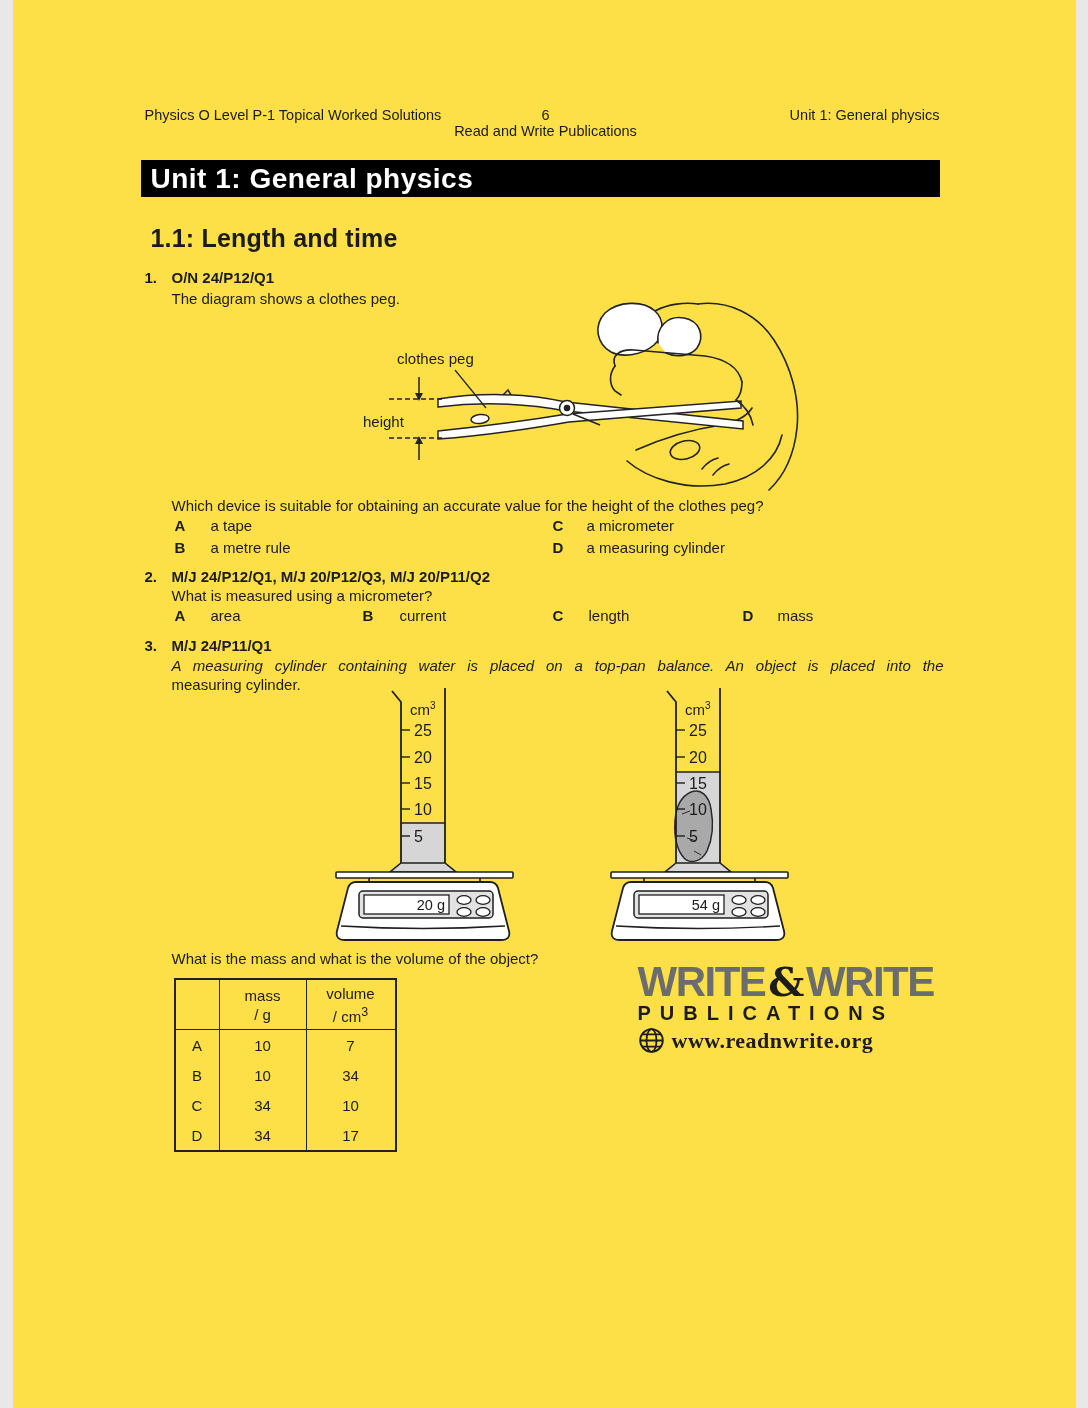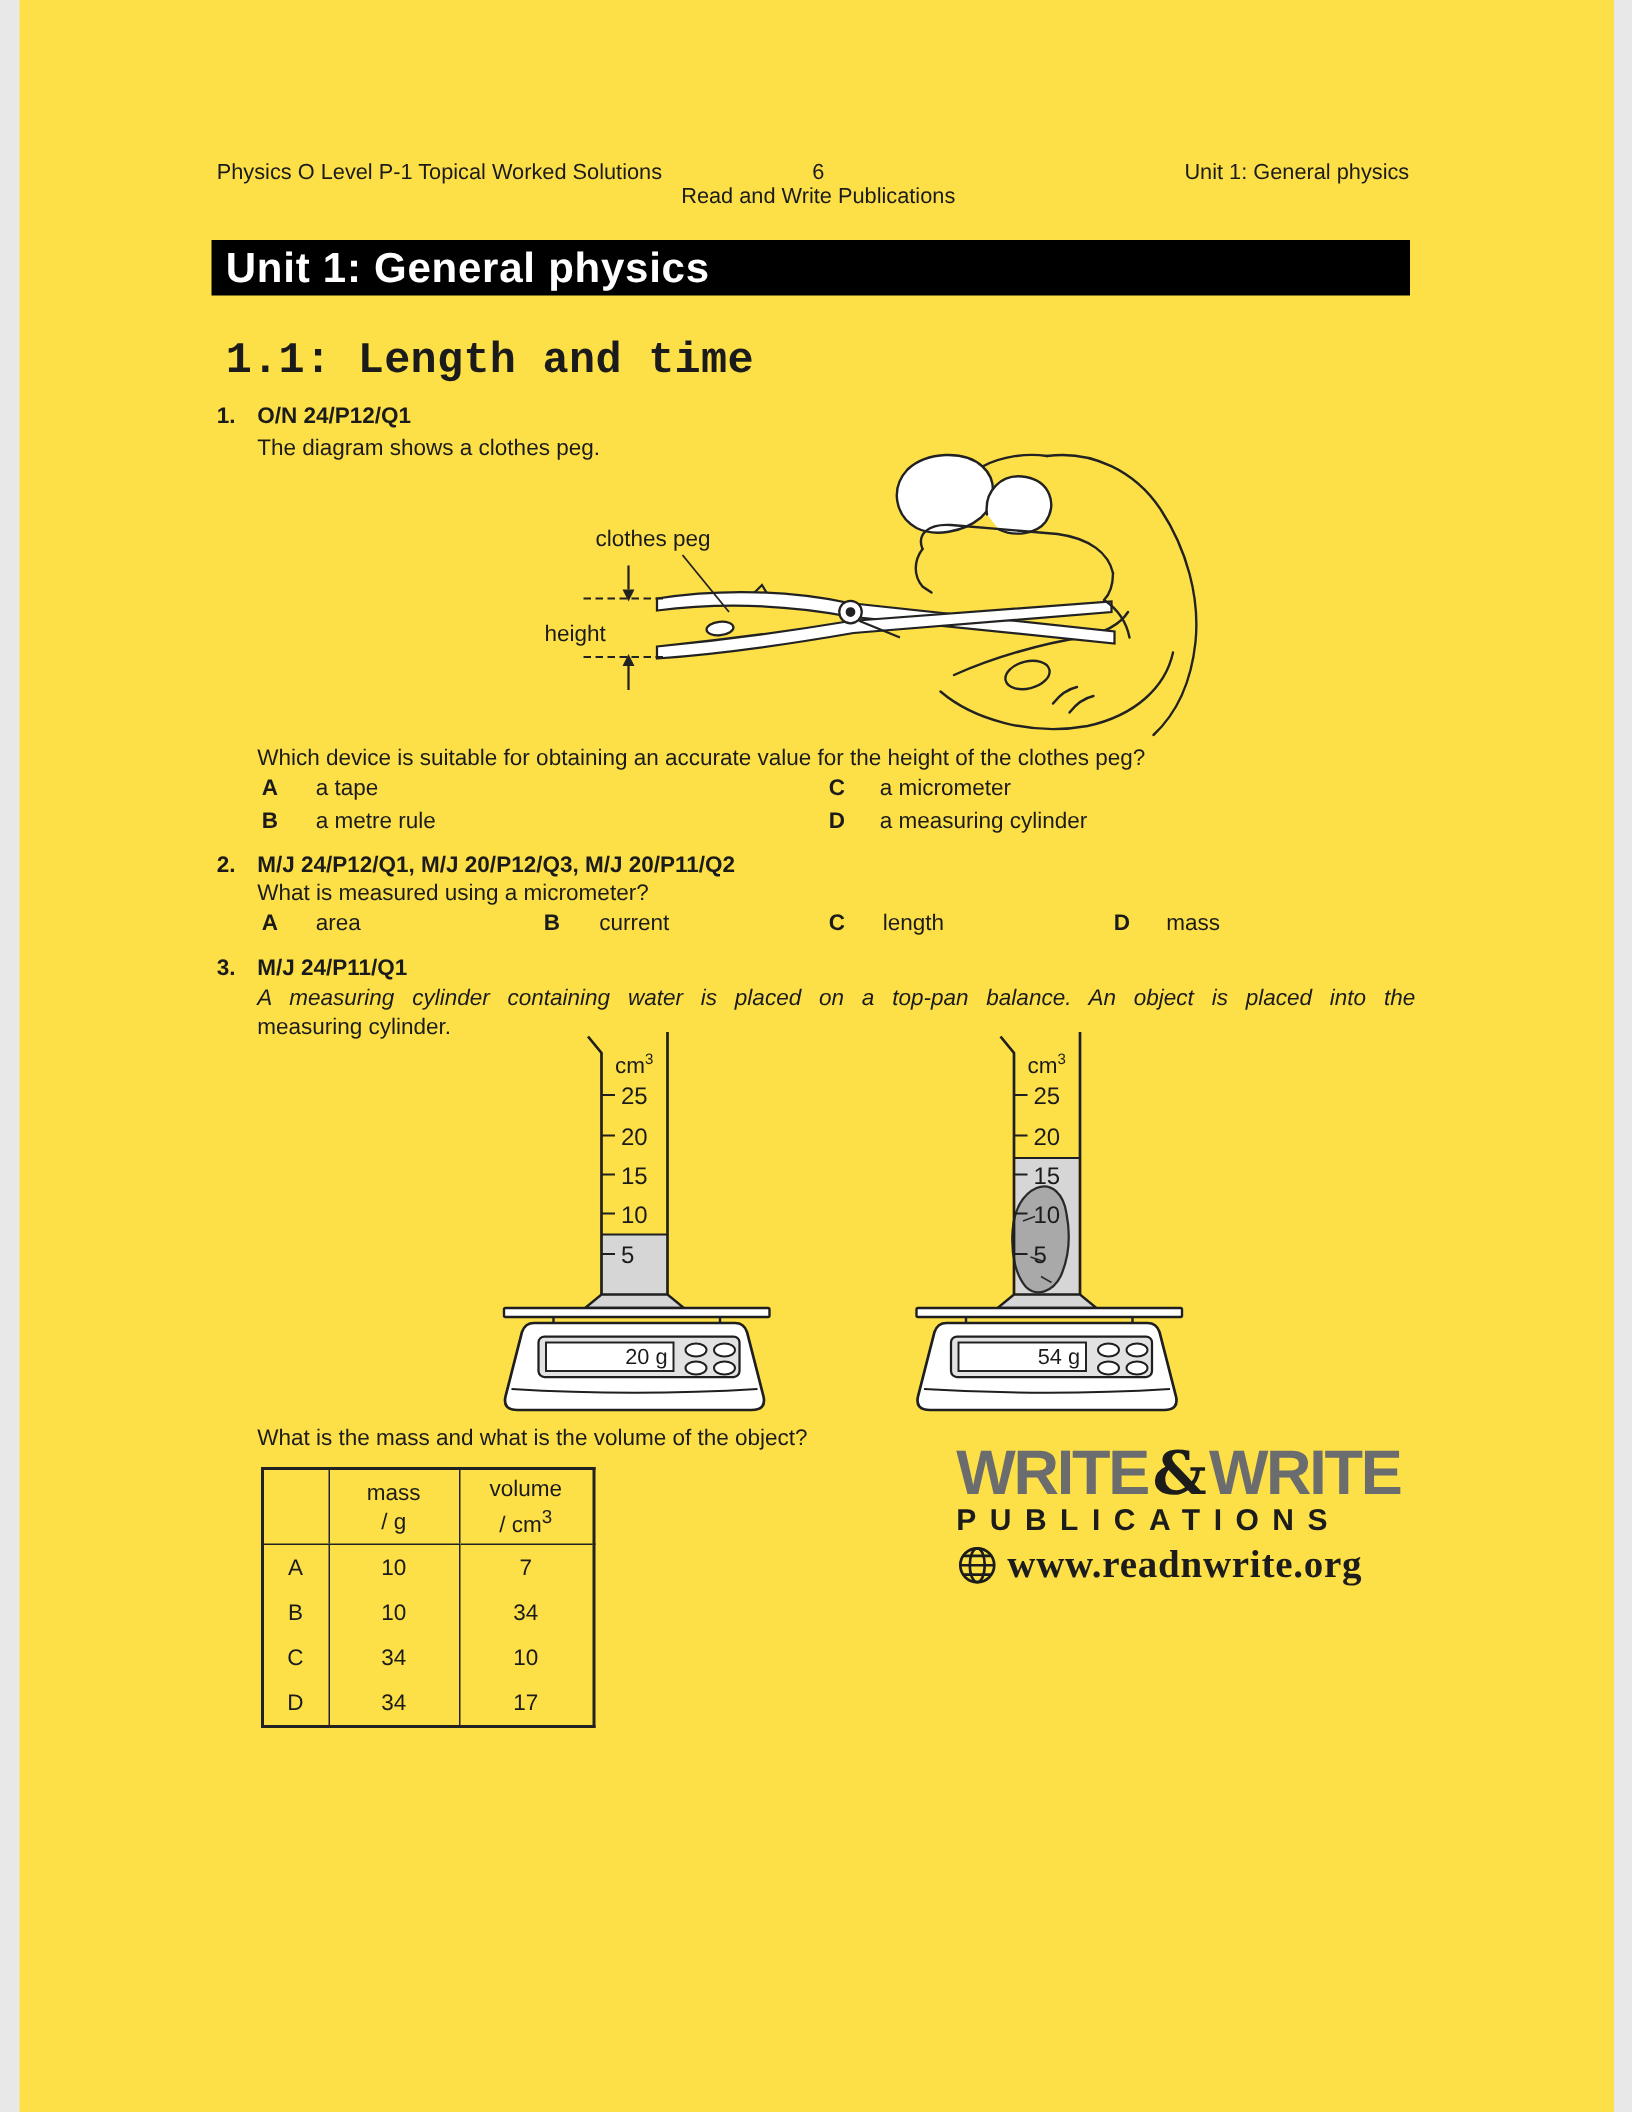--- a/index.html
+++ b/index.html
@@ -12,21 +12,21 @@
   .b{font-weight:bold;}
   .hdr{font-size:14.5px;}
   .hdr-center{text-align:center;line-height:16px;}
   .banner{
     position:absolute;left:128px;top:160px;width:799px;height:37px;
     background:#000000;display:flex;align-items:center;
   }
   .banner span{
     color:#ffffff;font-weight:bold;font-size:28px;padding-left:10px;letter-spacing:0.5px;
   }
-  .section-title{font-size:29px;font-weight:bold;letter-spacing:0.2px;font-family:Liberation Mono, monospace;}
+  .section-title{font-size:25px;font-weight:bold;letter-spacing:0.2px;}
   .wrap{white-space:normal;}
   .just{text-align:justify;text-align-last:justify;font-style:italic;}
   .q-letter{font-weight:bold;}
   .anstable{
     position:absolute;left:161px;top:978px;border-collapse:collapse;
     font-size:15px;color:#1b1b1b;
   }
   .anstable th,.anstable td{
     text-align:center;vertical-align:middle;font-weight:normal;padding:0;
   }
@@ -43,21 +43,21 @@
   .lg-amp{
     color:#1c1c1c;font-family:"DejaVu Serif",serif;font-weight:bold;
     font-size:40px;margin:0 3px;
   }
   .logo-line2{
     margin-top:2px;font-size:20px;font-weight:bold;letter-spacing:9px;
     color:#1c1c1c;line-height:20px;
   }
   .logo-line3{
     margin-top:4px;display:flex;align-items:center;gap:7px;
-    font-family:"Liberation Serif",serif;font-weight:bold;font-size:26px;
+    font-family:"Liberation Serif",serif;font-weight:bold;font-size:22px;
     color:#1c1c1c;letter-spacing:0.5px;
   }
 </style>
 </head>
 <body>
 
 <div class="page">
 
   <div class="abs hdr" style="left:132px;top:107px;">Physics O Level P-1 Topical Worked Solutions</div>
   <div class="abs hdr hdr-center" style="left:383px;top:107px;width:300px;">

